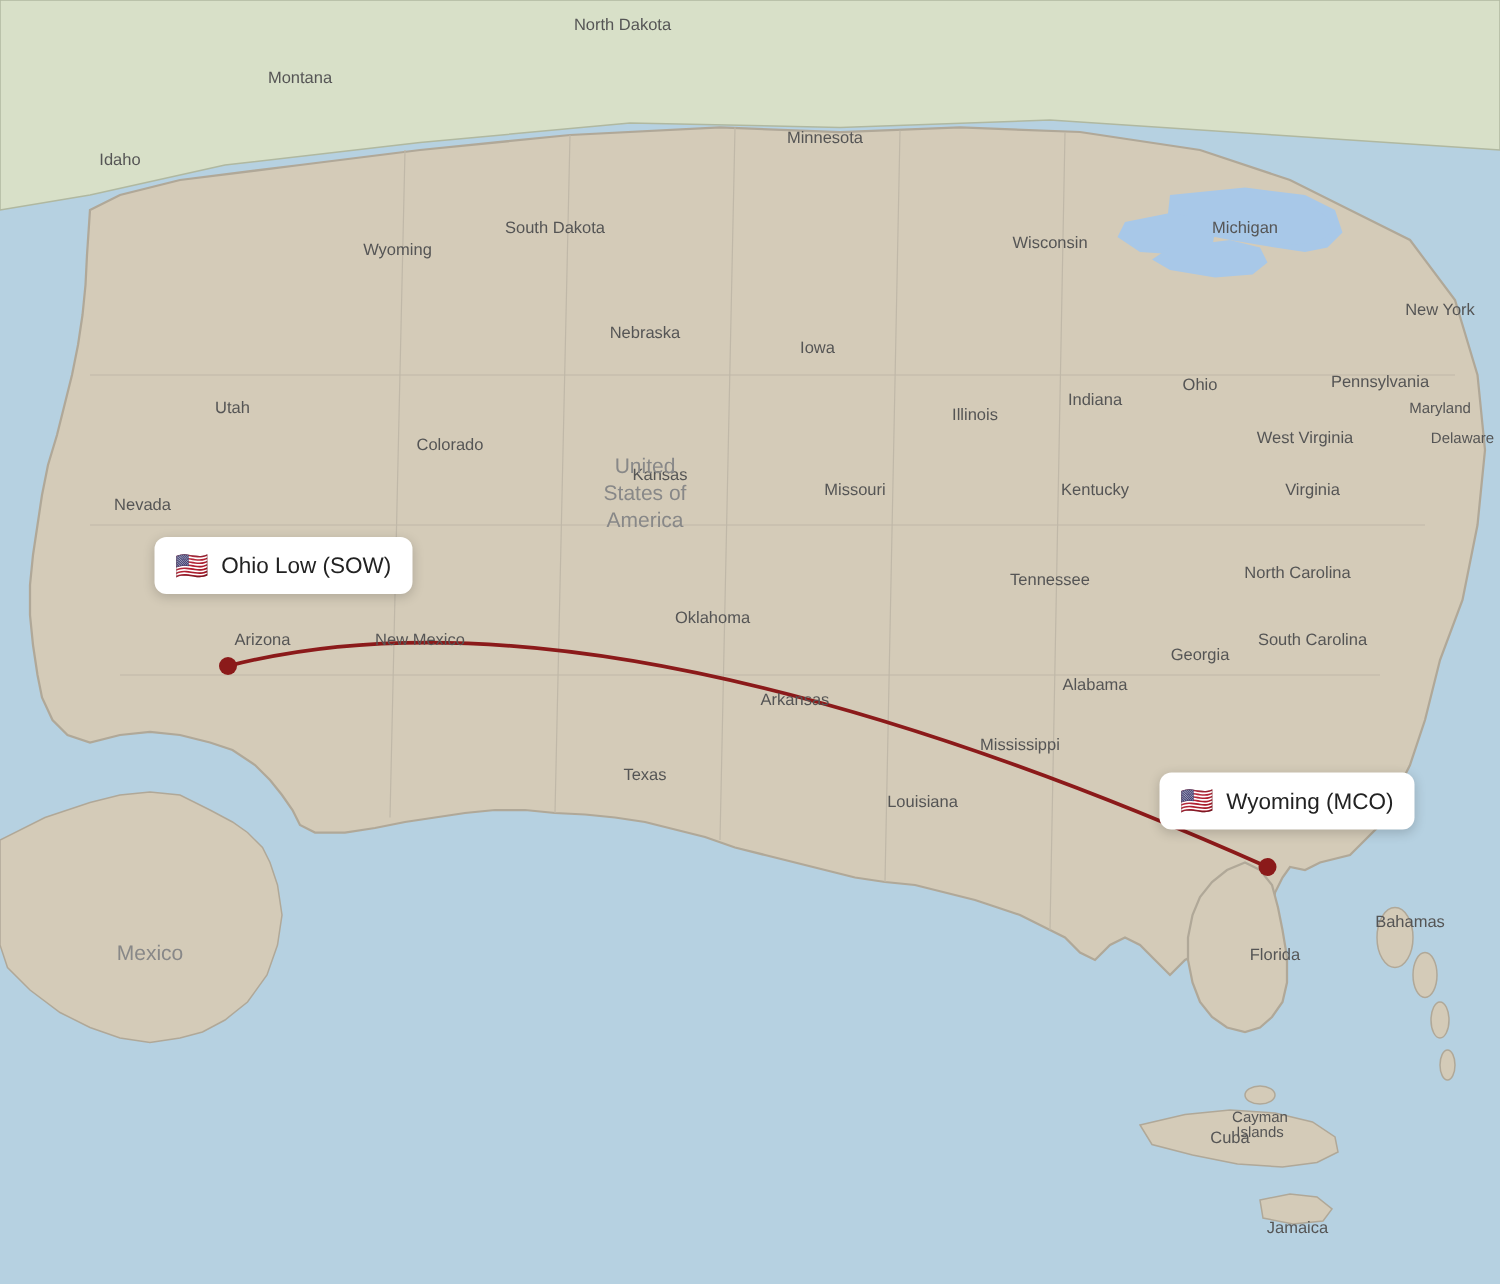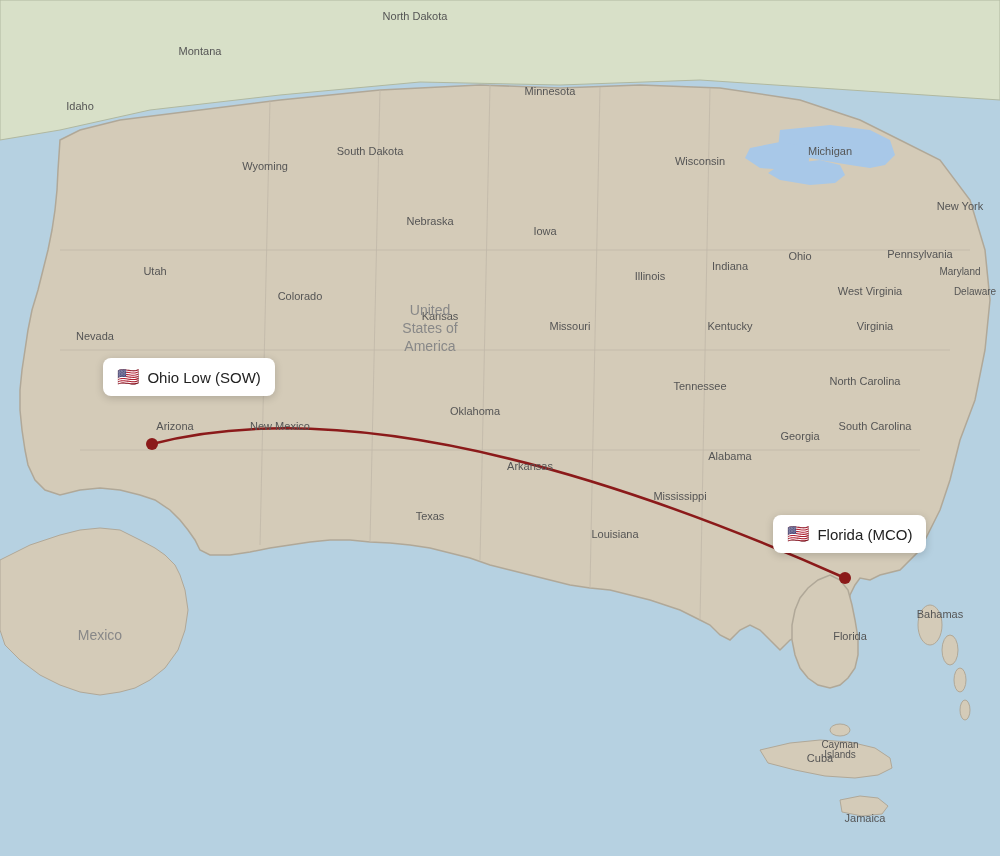--- a/index.html
+++ b/index.html
@@ -152,15 +152,15 @@
     <circle cx="845" cy="578" r="6" fill="#8b1a1a"></circle>
   </svg>
 
   <div class="tooltip" id="tooltip-sow">
     <span class="flag">🇺🇸</span>
     <span>Ohio Low (SOW)</span>
   </div>
 
   <div class="tooltip" id="tooltip-mco">
     <span class="flag">🇺🇸</span>
-    <span>Florida (MCO)</span>
+    <span>Wyoming (MCO)</span>
   </div>
 </div>
 
 </body></html>

